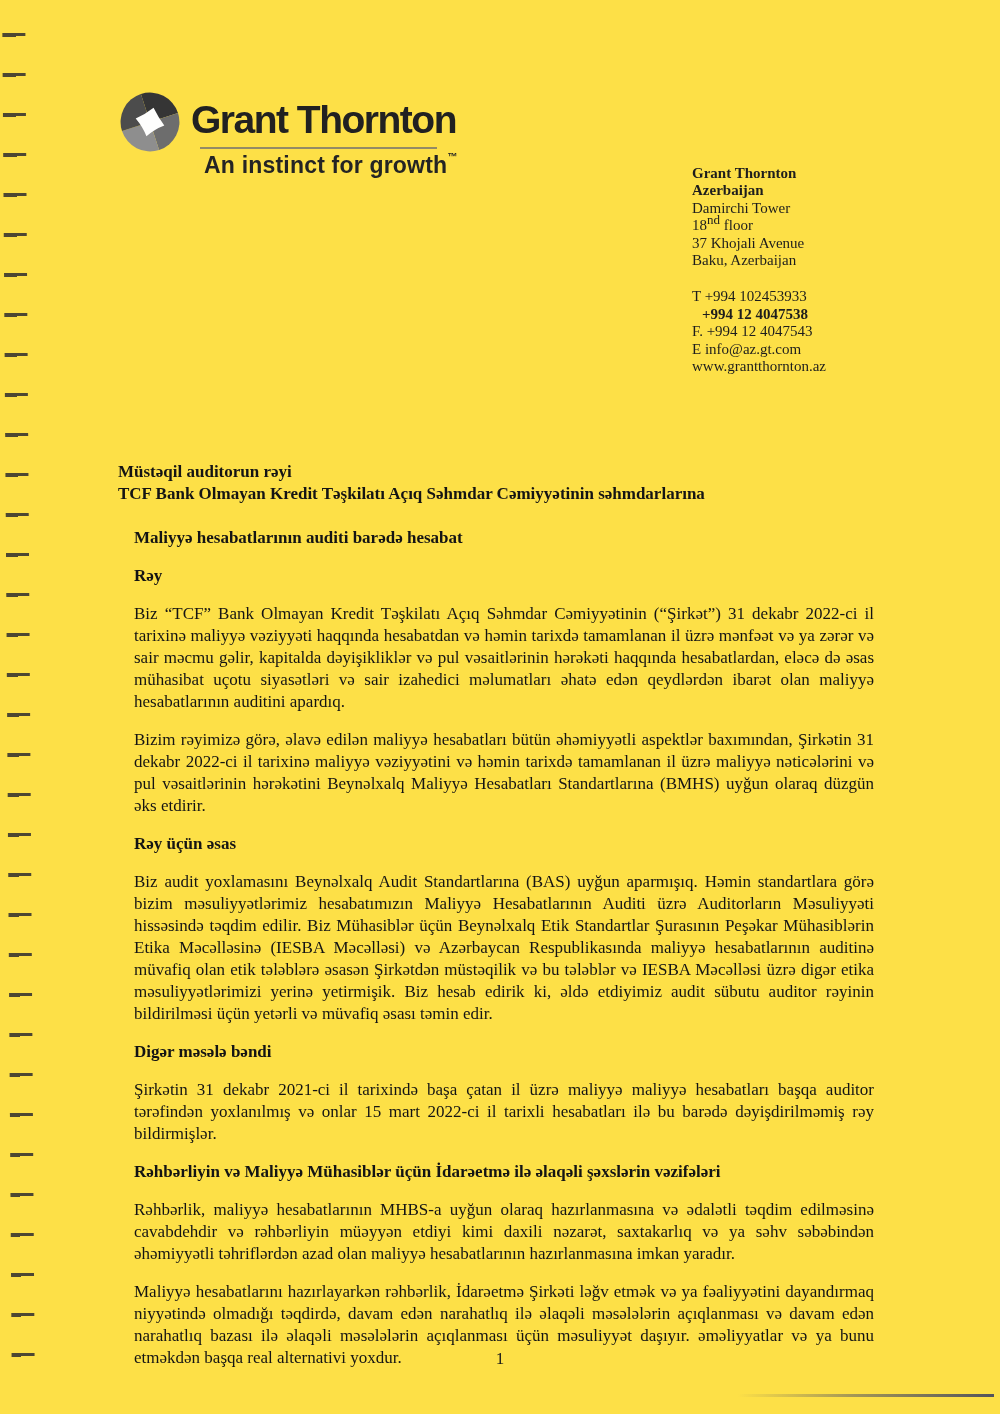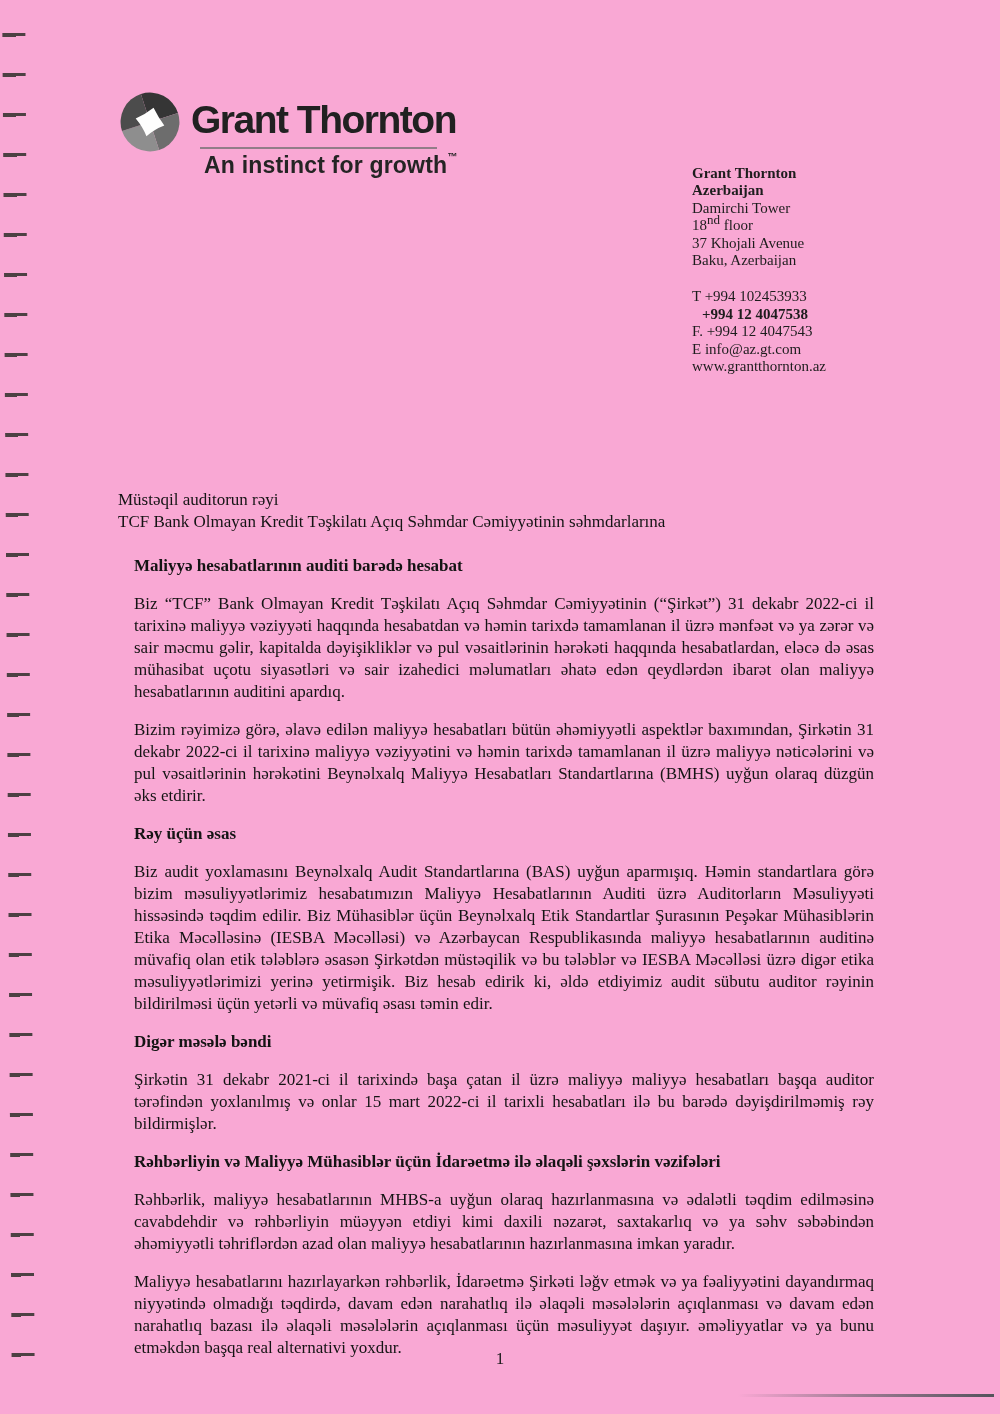--- a/index.html
+++ b/index.html
@@ -4,21 +4,21 @@
 <style>
   html,body{margin:0;padding:0;}
   body{
     width:1000px;height:1414px;
     background:#f4f4f2;
     font-family:"Liberation Serif", serif;
   }
   .page{
     position:relative;
     width:1000px;height:1414px;
-    background:#f9a8d4;
+    background:#fde047;
     overflow:hidden;
     color:#181818;
   }
   
   .binding-marks{
     position:absolute;left:7px;top:22px;width:23px;height:1352px;
     background:repeating-linear-gradient(
       to bottom,
       transparent 0px, transparent 11px,
       #35322f 11px, #35322f 14.5px,
@@ -52,21 +52,21 @@
   .address-block .b{font-weight:700;}
   .addr-gap{height:19px;}
   .floor sup{font-size:13px;vertical-align:super;line-height:0;}
   
   .content{
     position:absolute;left:118px;top:461px;width:772px;
     font-size:17px;line-height:22px;color:#141414;
   }
   .content p{margin:16px;text-align:justify;}
   .content .hd{font-weight:700;text-align:left;}
-  .title-block{margin-bottom:22px;font-weight:400;margin-top:28px;}
+  .title-block{margin-bottom:22px;font-weight:700;}
   .mb-sec{margin-bottom:24px;}
   .mb-h{margin-bottom:8px;}
   .mb-p{margin-bottom:12px;}
   .mb-p2{margin-bottom:18px;}
   .mb-h2{margin-bottom:5px;}
   .mb-p3{margin-bottom:13px;}
   .mb-h3{margin-bottom:4px;}
   .mb-p4{margin-bottom:17px;}
   .mb-p5{margin-bottom:14px;}
   .lead-bold{font-weight:400;}
@@ -120,20 +120,21 @@
   </div>
 
   <div class="content">
     <div class="title-block">
       <div>Müstəqil auditorun rəyi</div>
       <div>TCF Bank Olmayan Kredit Təşkilatı Açıq Səhmdar Cəmiyyətinin səhmdarlarına</div>
     </div>
 
     <p class="hd mb-sec">Maliyyə hesabatlarının auditi barədə hesabat</p>
 
+    <p class="hd mb-h">Rəy</p>
 
     <p class="mb-p"><span class="lead-bold">Biz “TCF” Bank Olmayan Kredit Təşkilatı Açıq Səhmdar Cəmiyyətinin (“Şirkət”)</span><span> 31 dekabr 2022-ci il tarixinə maliyyə vəziyyəti haqqında hesabatdan və həmin tarixdə tamamlanan il üzrə mənfəət və ya zərər və sair məcmu gəlir, kapitalda dəyişikliklər və pul vəsaitlərinin hərəkəti haqqında hesabatlardan, eləcə də əsas mühasibat uçotu siyasətləri və sair izahedici məlumatları əhatə edən qeydlərdən ibarət olan maliyyə hesabatlarının auditini apardıq.</span></p>
 
     <p class="mb-p2">Bizim rəyimizə görə, əlavə edilən maliyyə hesabatları bütün əhəmiyyətli aspektlər baxımından, Şirkətin 31 dekabr 2022-ci il tarixinə maliyyə vəziyyətini və həmin tarixdə tamamlanan il üzrə maliyyə nəticələrini və pul vəsaitlərinin hərəkətini Beynəlxalq Maliyyə Hesabatları Standartlarına (BMHS) uyğun olaraq düzgün əks etdirir.</p>
 
     <p class="hd mb-h2">Rəy üçün əsas</p>
 
     <p class="mb-p3">Biz audit yoxlamasını Beynəlxalq Audit Standartlarına (BAS) uyğun aparmışıq. Həmin standartlara görə bizim məsuliyyətlərimiz hesabatımızın Maliyyə Hesabatlarının Auditi üzrə Auditorların Məsuliyyəti hissəsində təqdim edilir. Biz Mühasiblər üçün Beynəlxalq Etik Standartlar Şurasının Peşəkar Mühasiblərin Etika Məcəlləsinə (IESBA Məcəlləsi) və Azərbaycan Respublikasında maliyyə hesabatlarının auditinə müvafiq olan etik tələblərə əsasən Şirkətdən müstəqilik və bu tələblər və IESBA Məcəlləsi üzrə digər etika məsuliyyətlərimizi yerinə yetirmişik. Biz hesab edirik ki, əldə etdiyimiz audit sübutu auditor rəyinin bildirilməsi üçün yetərli və müvafiq əsası təmin edir.</p>
 
     <p class="hd mb-h3">Digər məsələ bəndi</p>

